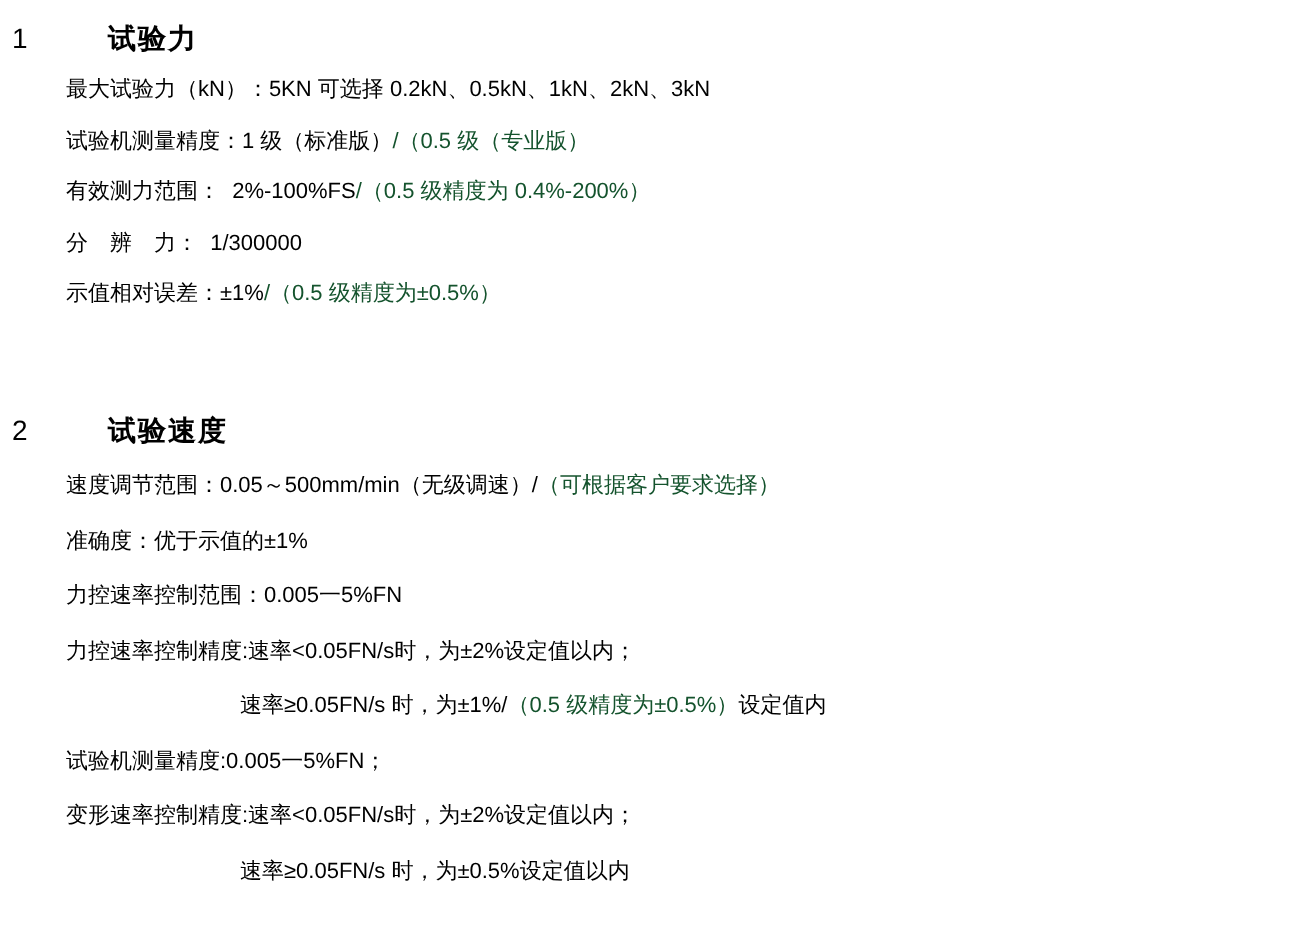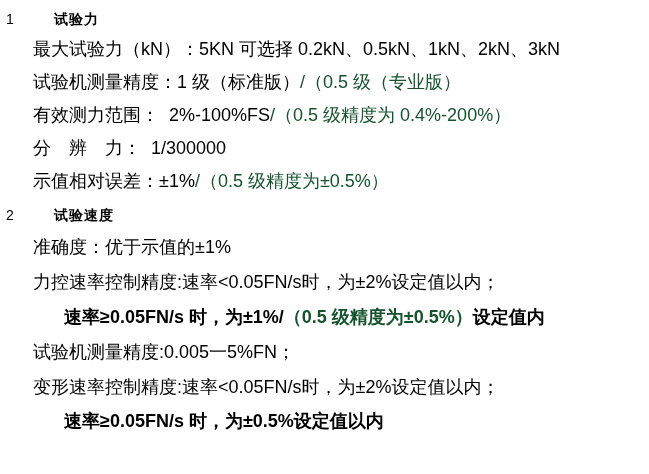--- a/index.html
+++ b/index.html
@@ -40,29 +40,28 @@
     font-weight: normal;
   }
   .section-head .title {
     letter-spacing: 1px;
     margin-left: 32px;
   }
   .lines {
     margin-top: 0;
   }
   .line {
-    font-size: 18px;
+    font-size: 11px;
     line-height: 1.05;
     white-space: pre;
     padding-left: 33px;
     font-family: "Liberation Sans", sans-serif;
   }
   .line.indent {
-    padding-left: 64px;
-    font-weight: bold;
+    padding-left: 120px;
   }
   .red {
     color: #14532d;
   }
   .blk {
     color: #000000;
   }
   .sec1 {
     position: absolute;
     left: 0;
@@ -97,21 +96,23 @@
         <div class="line"><span class="blk">示值相对误差：±1%</span><span class="red">/（0.5 级精度为±0.5%）</span></div>
       </div>
   </div>
 
   <div class="section sec2">
     <div class="section-head">
       <span class="num">2</span>
       <span class="title">试验速度</span>
     </div>
     <div class="lines">
+        <div class="line"><span class="blk">速度调节范围：0.05～500mm/min（无级调速）/</span><span class="red">（可根据客户要求选择）</span></div>
         <div class="line"><span class="blk">准确度：优于示值的±1%</span></div>
+        <div class="line"><span class="blk">力控速率控制范围：0.005一5%FN</span></div>
         <div class="line"><span class="blk">力控速率控制精度:速率&lt;0.05FN/s时，为±2%设定值以内；</span></div>
         <div class="line indent"><span class="blk">速率≥0.05FN/s 时，为±1%/</span><span class="red">（0.5 级精度为±0.5%）</span><span class="blk">设定值内</span></div>
         <div class="line"><span class="blk">试验机测量精度:0.005一5%FN；</span></div>
         <div class="line"><span class="blk">变形速率控制精度:速率&lt;0.05FN/s时，为±2%设定值以内；</span></div>
         <div class="line indent"><span class="blk">速率≥0.05FN/s 时，为±0.5%设定值以内</span></div>
       </div>
   </div>
 </div>
 
 </body></html>

